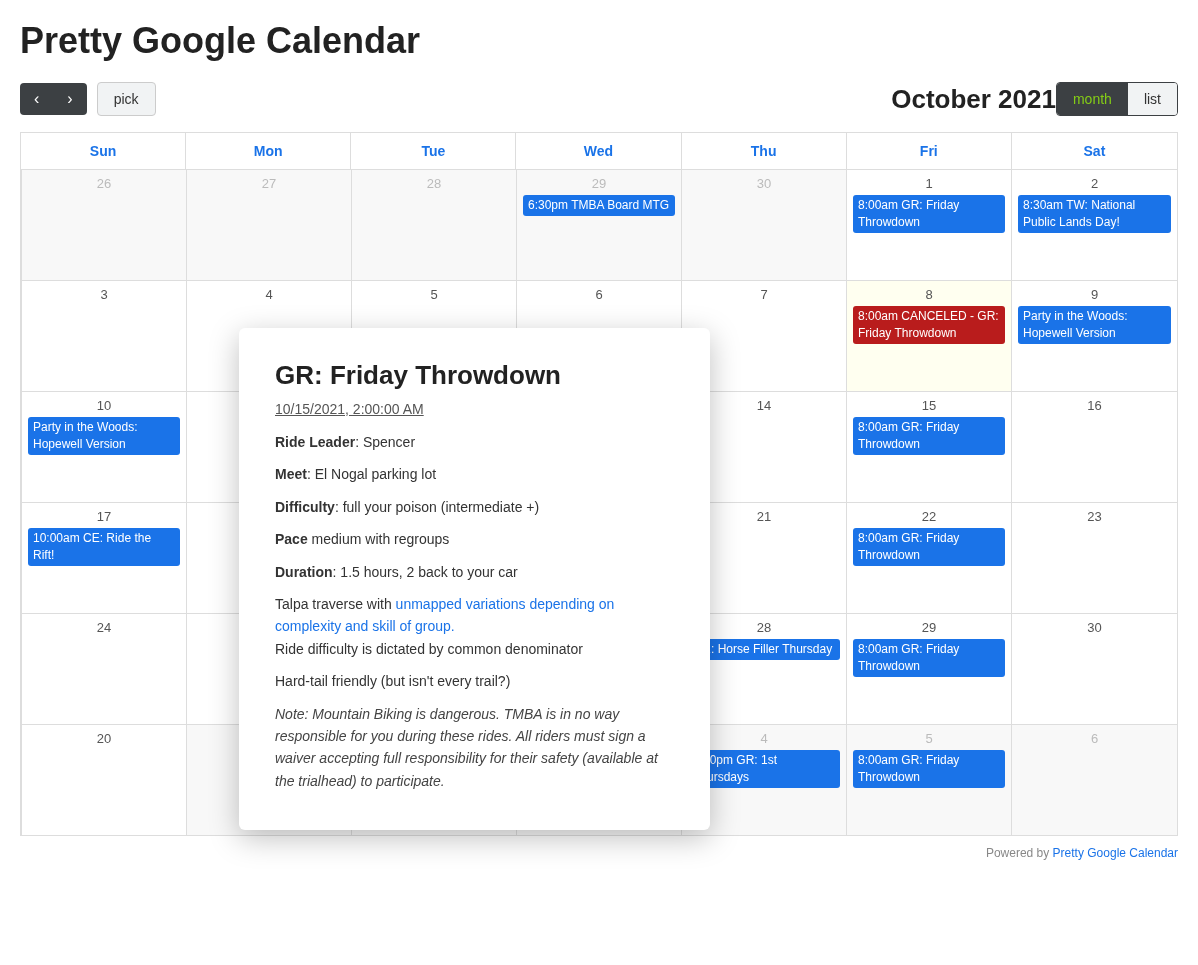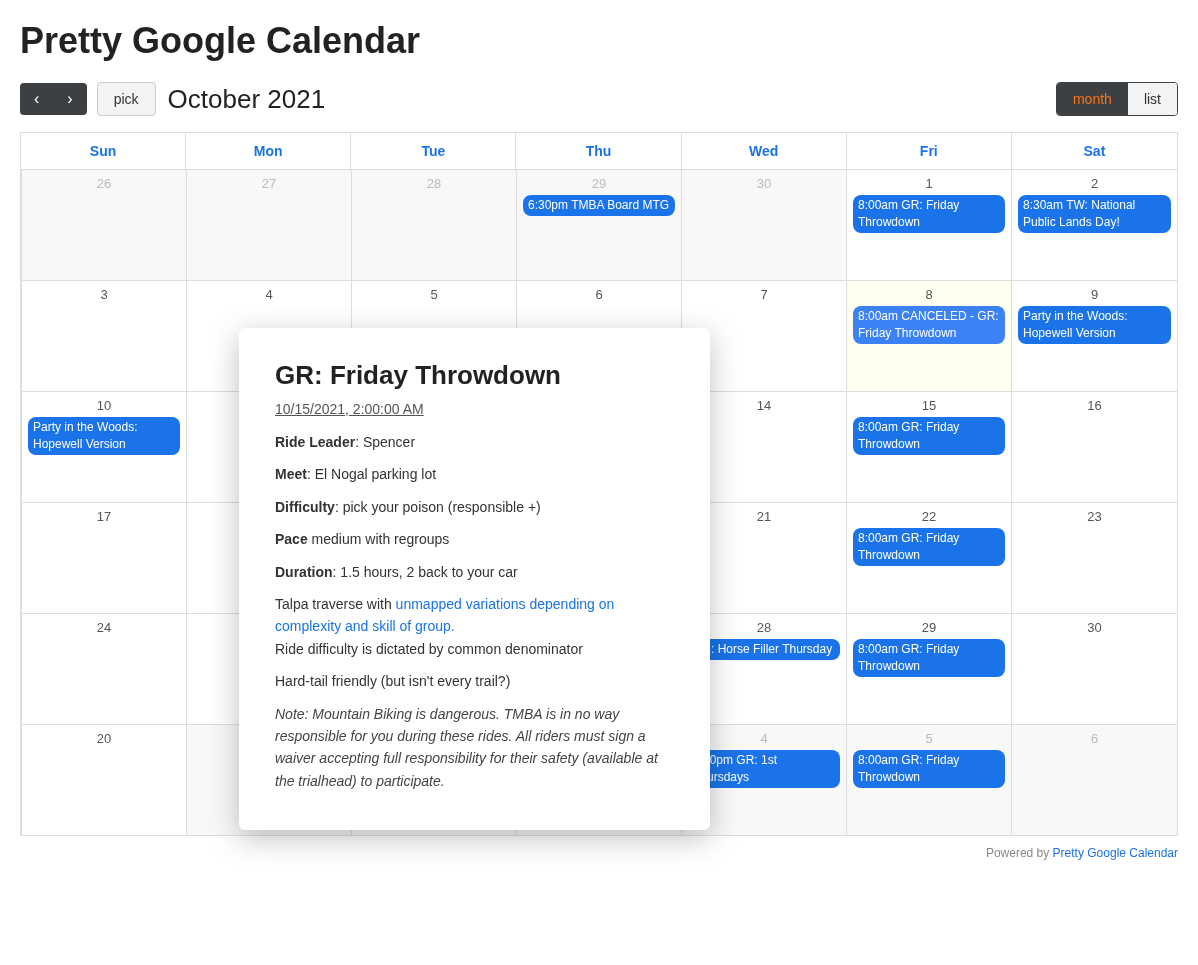--- a/index.html
+++ b/index.html
@@ -5,40 +5,40 @@
     * { box-sizing: border-box; margin: 0; padding: 0; }
     body { font-family: Arial, sans-serif; background: #fff; color: #333; font-size: 14px; }
     .app-container { max-width: 1198px; margin: 0 auto; padding: 20px; }
     .app-title { font-size: 36px; font-weight: bold; margin-bottom: 20px; color: #222; }
     .toolbar { display: flex; align-items: center; margin-bottom: 16px; }
     .nav-buttons { display: flex; gap: 0; margin-right: 10px; }
     .nav-btn { background: #3c4043; color: #fff; border: none; padding: 8px 14px; cursor: pointer; font-size: 16px; line-height: 1; }
     .nav-btn:first-child { border-radius: 4px 0 0 4px; }
     .nav-btn:last-child { border-radius: 0 4px 4px 0; }
     .today-btn { background: #f1f3f4; border: 1px solid #ccc; border-radius: 4px; padding: 8px 16px; cursor: pointer; font-size: 14px; color: #333; }
-    .month-title { flex: 1; text-align: left; font-size: 26px; color: #222; font-weight: normal; padding-left: 12px; }
+    .month-title { flex: 1; text-align: right; font-size: 26px; color: #222; font-weight: bold; padding-left: 12px; }
     .view-toggle { display: flex; border-radius: 4px; overflow: hidden; border: 1px solid #3c4043; }
     .view-btn { background: #f1f3f4; border: none; padding: 8px 16px; cursor: pointer; font-size: 14px; color: #333; }
-    .view-btn.active { background: #3c4043; color: #f97316; }
+    .view-btn.active { background: #3c4043; color: #84cc16; }
     .calendar-grid { border: 1px solid #ddd; border-collapse: collapse; width: 100%; }
     .day-headers { display: grid; grid-template-columns: repeat(7, 1fr); background: #fff; }
     .day-header { text-align: center; padding: 10px 0; font-size: 14px; font-weight: bold; color: #1a73e8; border-right: 1px solid #ddd; border-bottom: 1px solid #ddd; }
     .day-header:last-child { border-right: none; }
     .calendar-weeks { display: flex; flex-direction: column; border-left: 1px solid #ddd; }
     .week-row { display: grid; grid-template-columns: repeat(7, 1fr); border-bottom: 1px solid #ddd; min-height: 110px; }
     .week-row:last-child { border-bottom: none; }
     .day-cell { border-right: 1px solid #ddd; padding: 6px; vertical-align: top; position: relative; min-height: 110px; background: #fff; }
     .day-cell:last-child { border-right: none; }
     .day-cell.other-month { background: #f8f8f8; }
     .day-cell.today { background: #fffff0; }
     .day-num { text-align: center; font-size: 13px; color: #555; margin-bottom: 4px; }
     .day-num.other-month { color: #bbb; }
-    .event { border-radius: 8px; padding: 2px 5px; margin-bottom: 2px; font-size: 12px; color: #fff; cursor: pointer; line-height: 1.4; }
+    .event { border-radius: 3px; padding: 2px 5px; margin-bottom: 2px; font-size: 12px; color: #fff; cursor: pointer; line-height: 1.4; }
     .event.blue { background: #1a73e8; }
-    .event.dark-blue { background: #3b82f6; }
+    .event.dark-blue { background: #b91c1c; }
     
     .modal-overlay { position: fixed; top: 0; left: 0; width: 100%; height: 100%; z-index: 100; }
     .modal-popup { position: absolute; left: 239px; top: 280px; width: 471px; background: #fff; border-radius: 6px; box-shadow: 0 8px 30px rgba(0,0,0,0.25); padding: 32px 36px 28px 36px; z-index: 200; margin-top: 48px; }
     .modal-title { font-size: 26px; font-weight: bold; margin-bottom: 10px; color: #222; }
     .modal-date { color: #555; margin-bottom: 14px; font-size: 14px; text-decoration: underline; }
     .modal-body { font-size: 14px; line-height: 1.6; }
     .modal-body p { margin-bottom: 10px; }
     .modal-body .field-label { font-weight: bold; }
     .modal-body .description { margin-top: 10px; margin-bottom: 10px; color: #333; }
     .modal-body .note { font-style: italic; color: #444; margin-top: 8px; }
@@ -66,22 +66,22 @@
       <button class="view-btn active">month</button>
       <button class="view-btn">list</button>
     </div>
   </div>
 
   <div class="calendar-grid">
     <div class="day-headers">
       <div class="day-header">Sun</div>
       <div class="day-header">Mon</div>
       <div class="day-header">Tue</div>
+      <div class="day-header">Wed</div>
       <div class="day-header">Thu</div>
-      <div class="day-header">Wed</div>
       <div class="day-header">Fri</div>
       <div class="day-header">Sat</div>
     </div>
     <div class="calendar-weeks" id="calendar-weeks">
     <div class="week-row">
           <div class="day-cell other-month">
             <div class="day-num other-month">26</div>
           </div>
           <div class="day-cell other-month">
             <div class="day-num other-month">27</div>
@@ -151,20 +151,21 @@
             <div class="day-num">15</div>
             <div class="event blue">8:00am GR: Friday Throwdown</div>
           </div>
           <div class="day-cell">
             <div class="day-num">16</div>
           </div>
         </div>
         <div class="week-row">
           <div class="day-cell">
             <div class="day-num">17</div>
+            <div class="event blue">10:00am CE: Ride the Rift!</div>
           </div>
           <div class="day-cell">
             <div class="day-num">18</div>
           </div>
           <div class="day-cell">
             <div class="day-num">19</div>
           </div>
           <div class="day-cell">
             <div class="day-num">20</div>
           </div>
@@ -243,21 +244,21 @@
     <div class="modal-title">GR: Friday Throwdown</div>
     <div class="modal-date">10/15/2021, 2:00:00 AM</div>
     <div class="modal-body">
       <p>
         <span class="field-label">Ride Leader</span>: <span>Spencer</span>
       </p>
       <p>
         <span class="field-label">Meet</span>: <span>El Nogal parking lot</span>
       </p>
       <p>
-        <span class="field-label">Difficulty</span>: <span>pick your poison (responsible +)</span>
+        <span class="field-label">Difficulty</span>: <span>full your poison (intermediate +)</span>
       </p>
       <p>
         <span class="field-label">Pace</span> <span>medium with regroups</span>
       </p>
       <p>
         <span class="field-label">Duration</span>: <span>1.5 hours, 2 back to your car</span>
       </p>
       <p class="description">
         Talpa traverse with <span style="color:#1a73e8;">unmapped variations depending on complexity and skill of group.</span><br>
         Ride difficulty is dictated by common denominator

